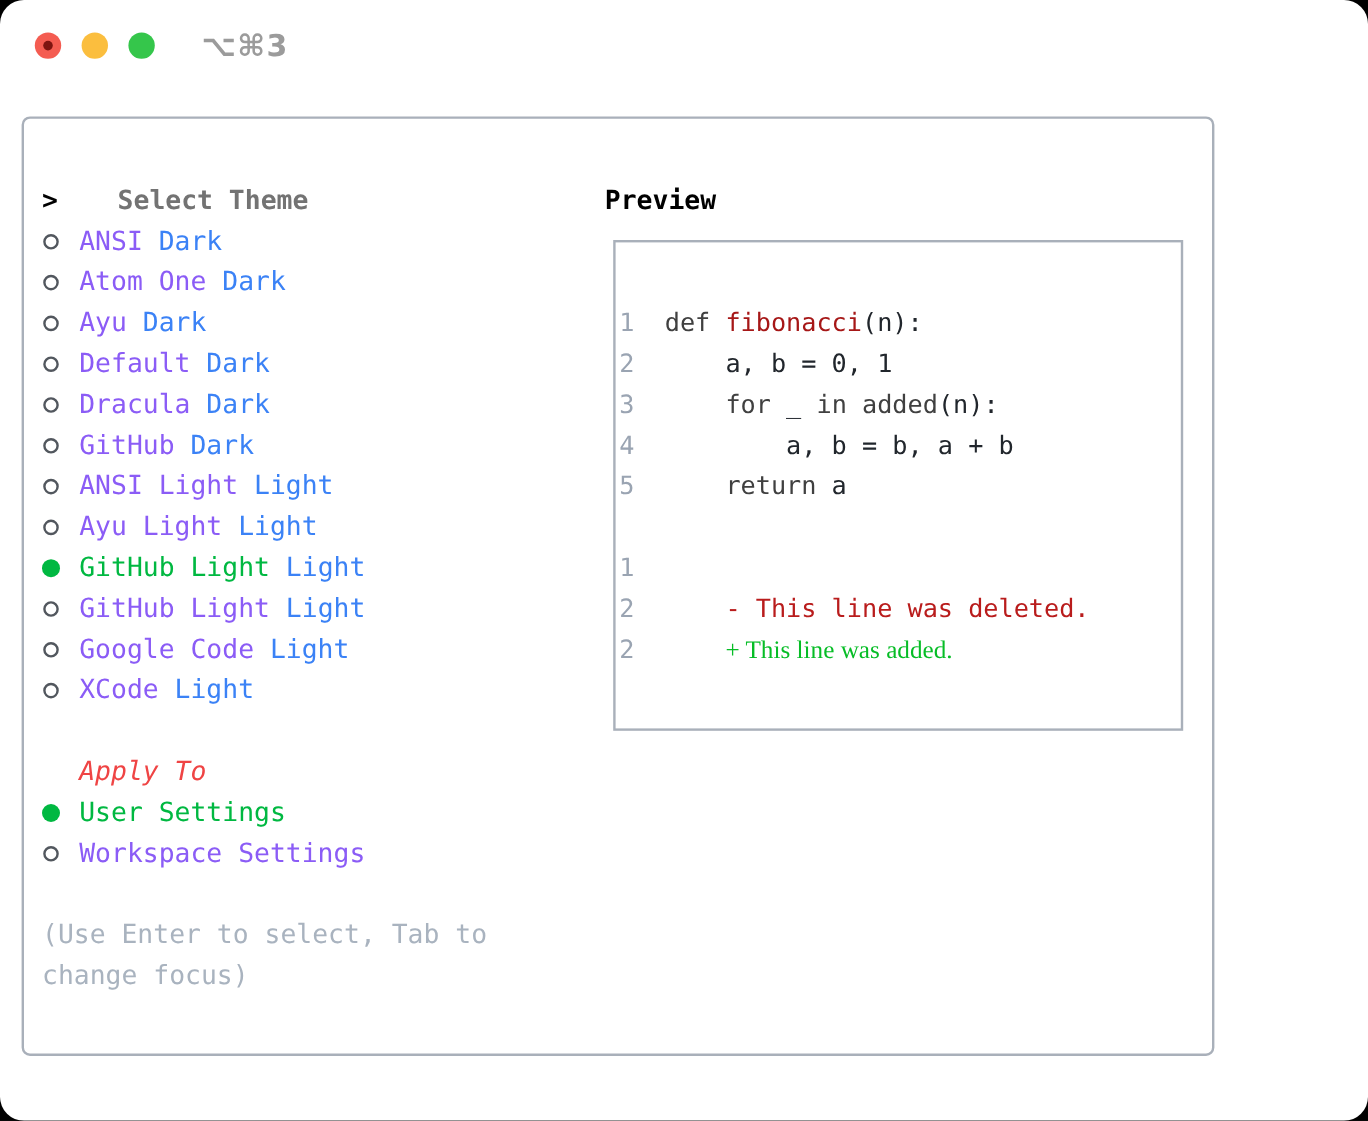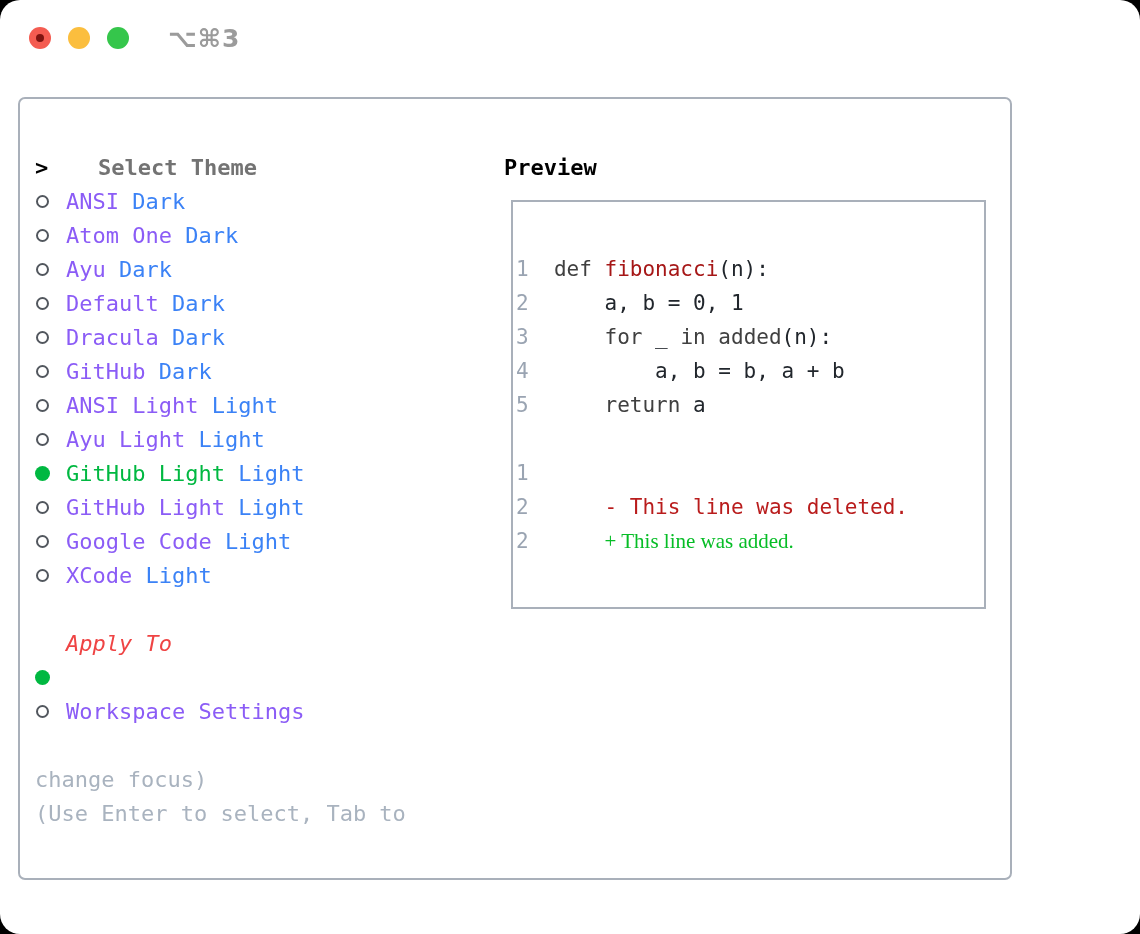--- a/index.html
+++ b/index.html
@@ -96,26 +96,26 @@
           <div class="row selected"><span class="marker"><span class="circle sel"></span></span><span class="item-name">GitHub Light</span><span class="item-variant"> Light</span></div>
           <div class="row"><span class="marker"><span class="circle"></span></span><span class="item-name">GitHub Light</span><span class="item-variant"> Light</span></div>
           <div class="row"><span class="marker"><span class="circle"></span></span><span class="item-name">Google Code</span><span class="item-variant"> Light</span></div>
           <div class="row"><span class="marker"><span class="circle"></span></span><span class="item-name">XCode</span><span class="item-variant"> Light</span></div>
         </div>
       <div class="row"></div>
       <div class="row">
         <span class="marker"></span><span class="subhdr">Apply To</span>
       </div>
       <div id="apply-list">
-          <div class="row selected"><span class="marker"><span class="circle sel"></span></span></div>
+          <div class="row selected"><span class="marker"><span class="circle sel"></span></span><span class="item-name">User Settings</span></div>
           <div class="row"><span class="marker"><span class="circle"></span></span><span class="item-name">Workspace Settings</span></div>
         </div>
       <div class="row"></div>
+      <div class="help-line">(Use Enter to select, Tab to</div>
       <div class="help-line">change focus)</div>
-      <div class="help-line">(Use Enter to select, Tab to</div>
     </div>
 
     <div class="preview-header">Preview</div>
 
     <div class="preview-box">
       <div class="code" id="code-block">
           <div class="code-line"><span class="c-ln">1  </span><span class="c-kw">def </span><span class="c-fn">fibonacci</span><span class="c-tx">(n):</span></div>
           <div class="code-line"><span class="c-ln">2</span><span class="c-tx">      a, b = 0, 1</span></div>
           <div class="code-line"><span class="c-ln">3</span><span class="c-tx">      </span><span class="c-kw">for</span><span class="c-tx"> _ </span><span class="c-kw">in</span><span class="c-tx"> </span><span class="c-kw">added</span><span class="c-tx">(n):</span></div>
           <div class="code-line"><span class="c-ln">4</span><span class="c-tx">          a, b = b, a + b</span></div>

